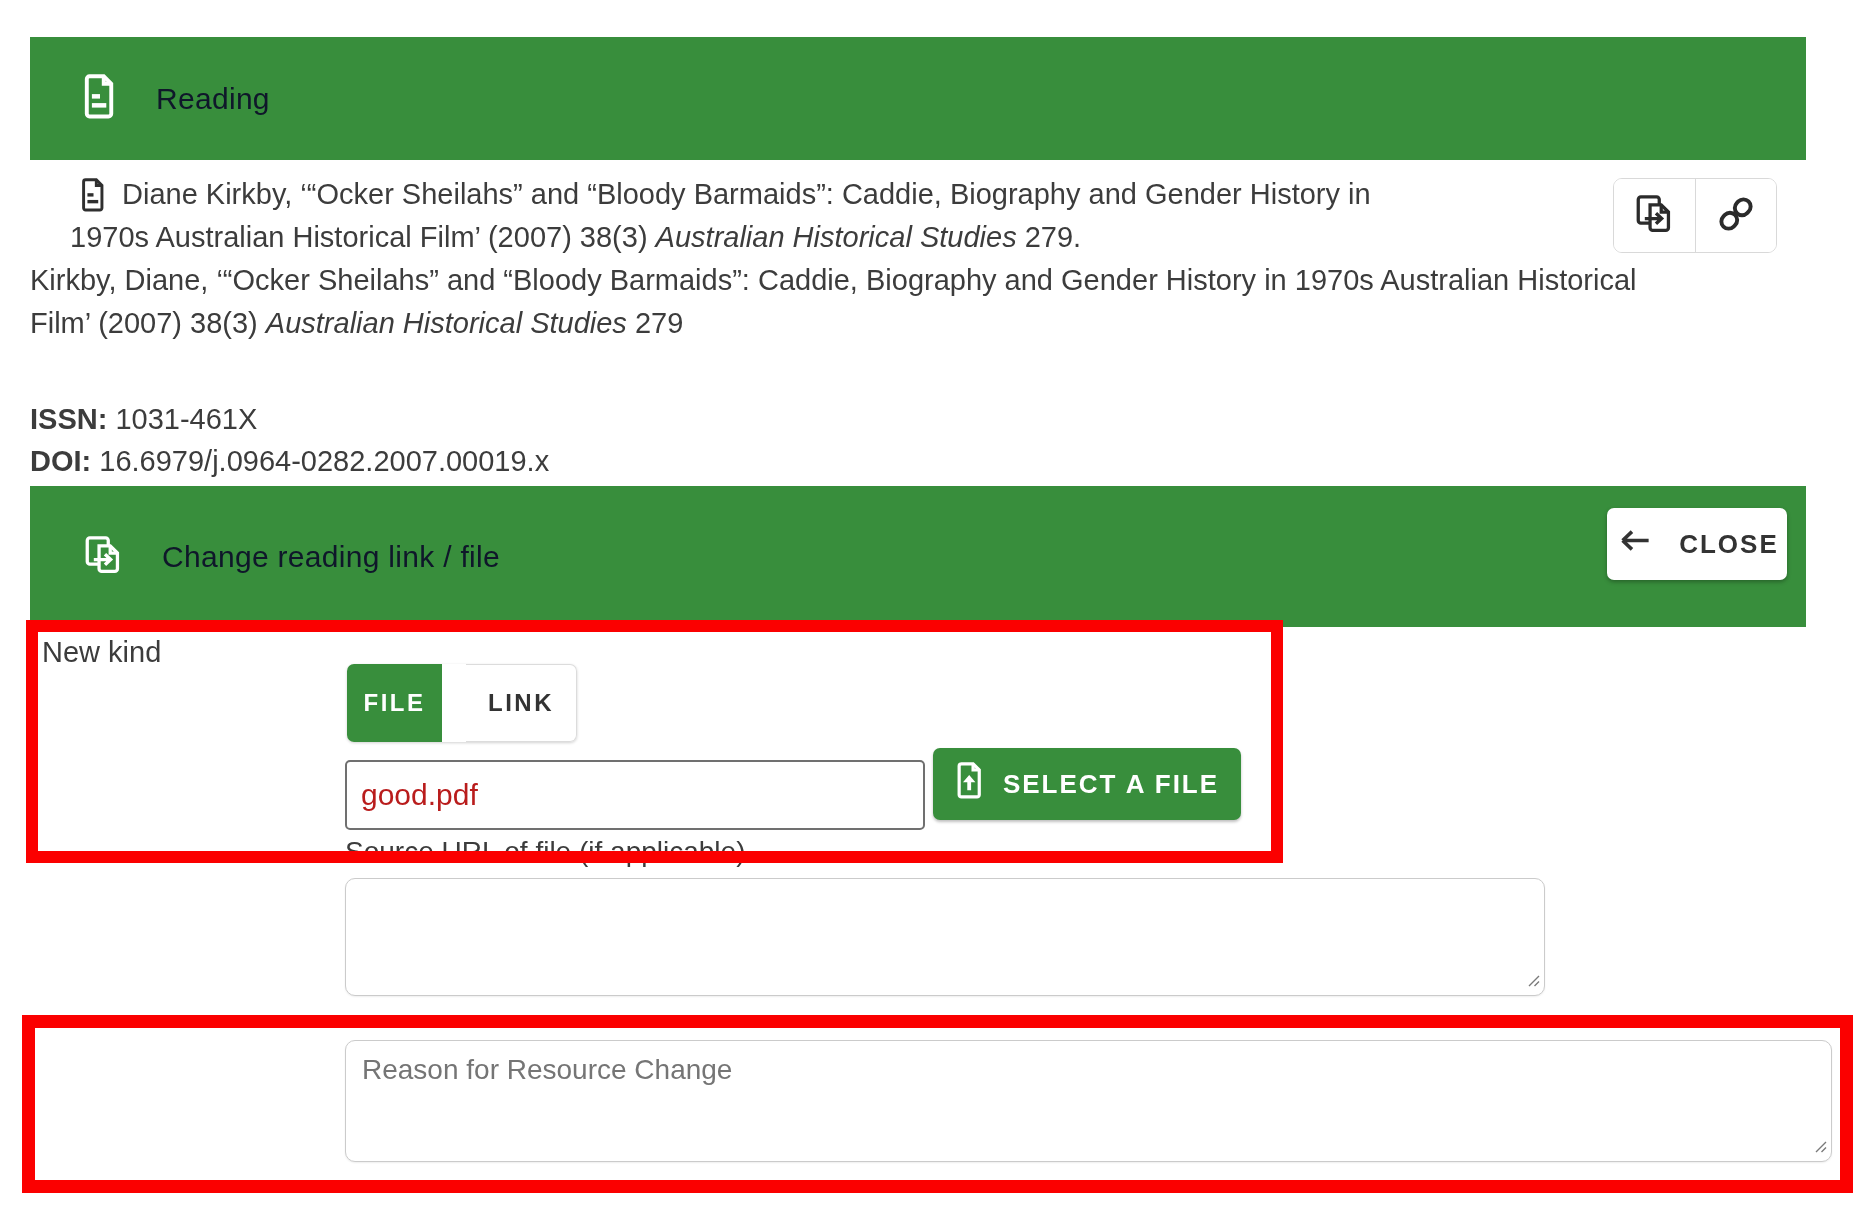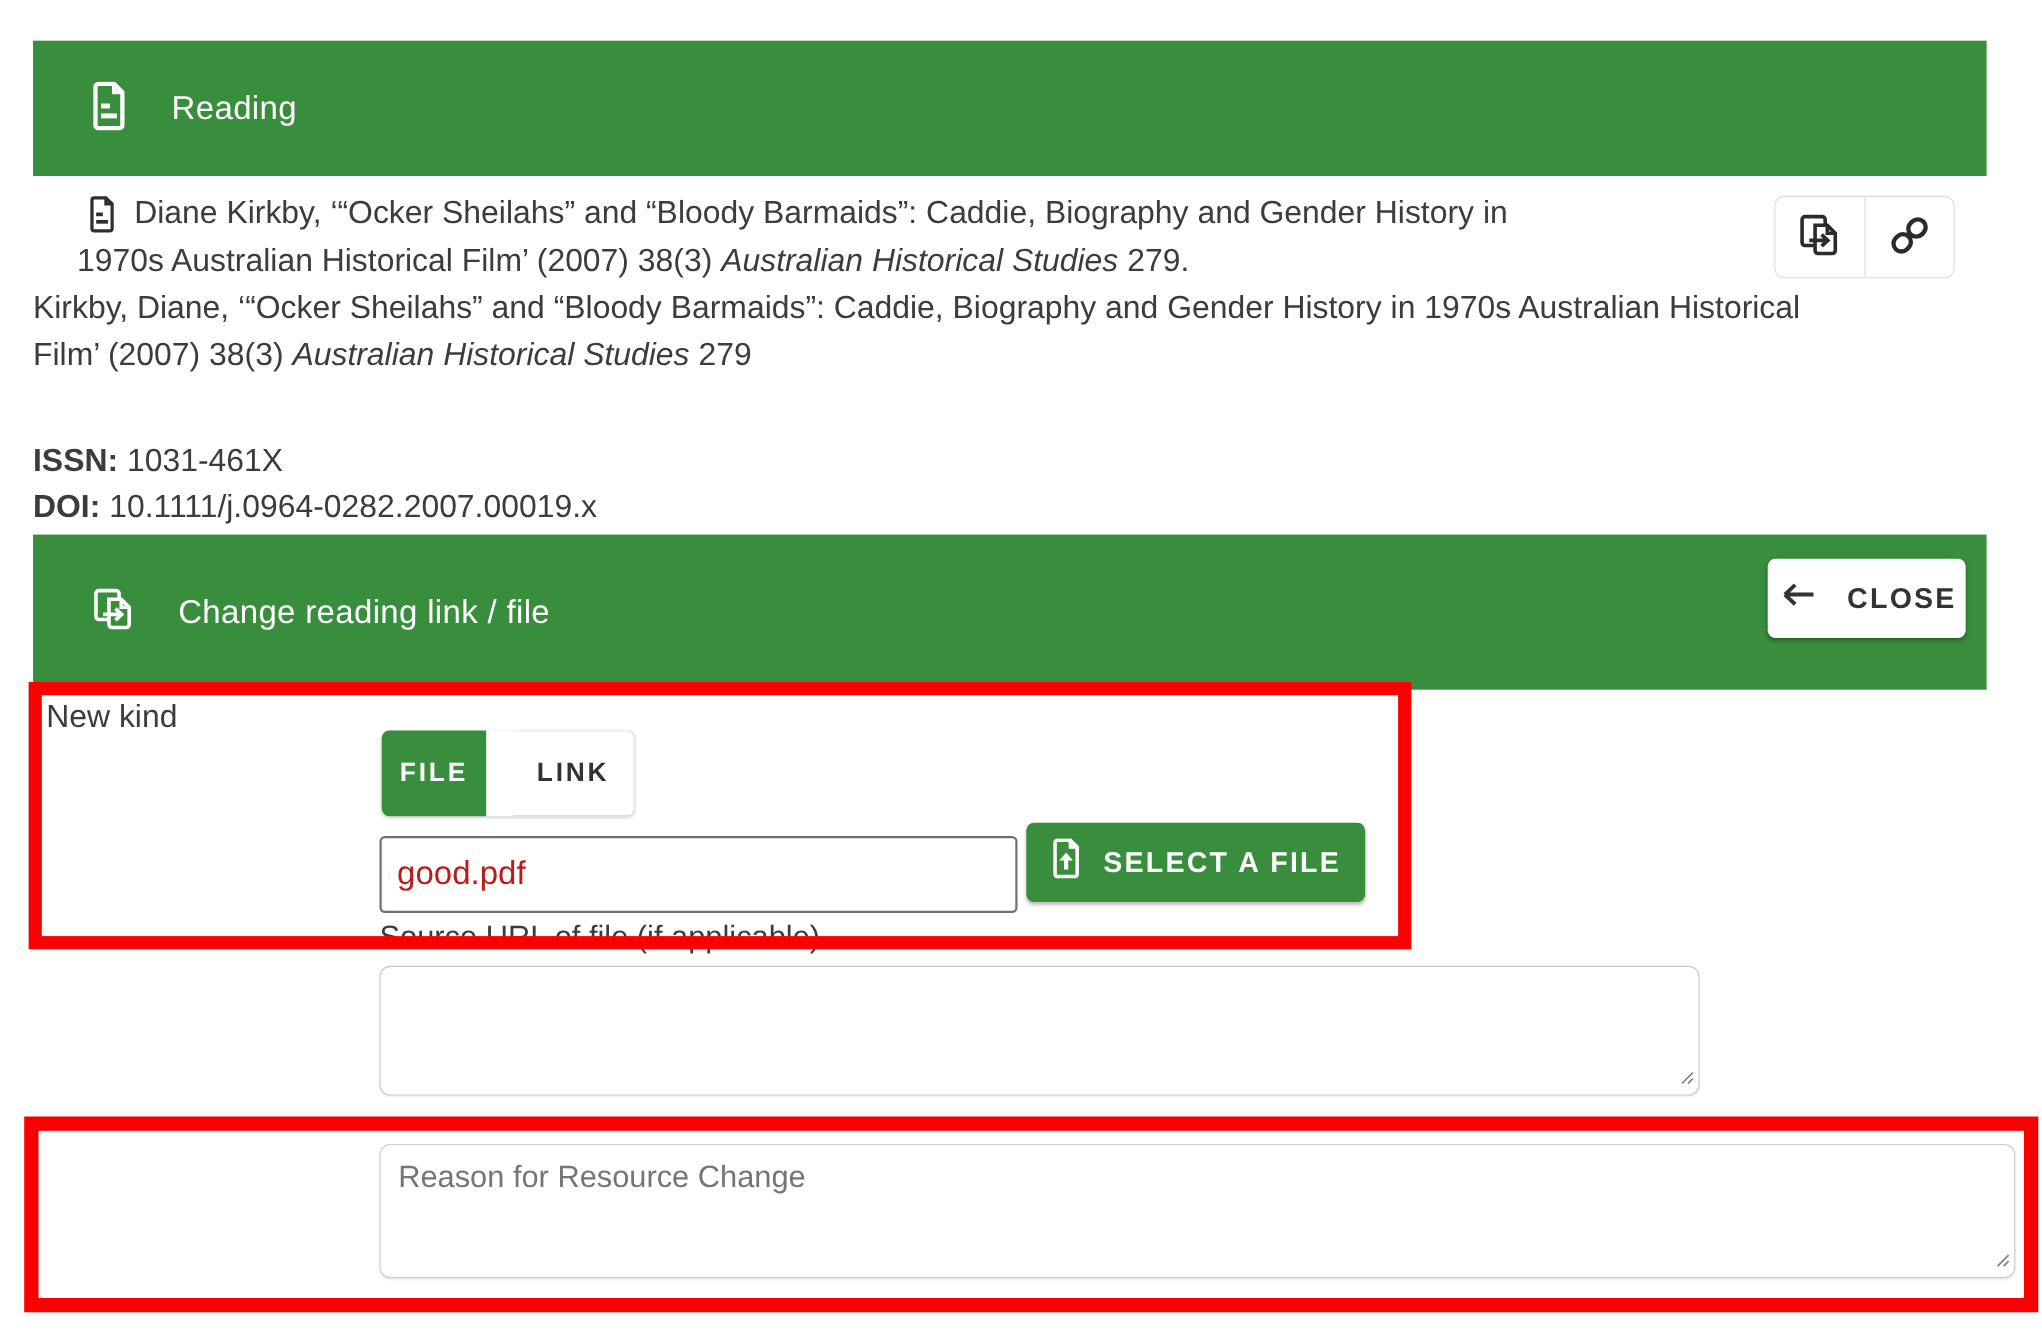--- a/index.html
+++ b/index.html
@@ -6,21 +6,21 @@
     --green:#388e3c;
     --red:#fb0000;
     --text:#3c3c3c;
     --placeholder:#757575;
   }
   *{margin:0;padding:0;box-sizing:border-box;}
   body{background:#fff;font-family:"Liberation Sans","DejaVu Sans",sans-serif;color:var(--text);}
   #page{position:relative;width:1856px;height:1219px;background:#fff;overflow:hidden;}
 
   
-  .bar{position:absolute;left:30px;width:1776px;background:var(--green);color:#ffffff;
+  .bar{position:absolute;left:30px;width:1776px;background:var(--green);color:#0f172a;
        display:flex;align-items:center;padding-left:52px;gap:38px;}
   #bar-reading{top:37px;height:123px;}
   #bar-change{top:486px;height:141px;}
   .bar-title{font-size:30px;letter-spacing:.3px;}
 
   
   .cite-line{position:absolute;font-size:29px;line-height:36px;white-space:nowrap;color:var(--text);}
   .cite-doc-icon{position:absolute;left:80px;top:178px;}
 
   
@@ -133,21 +133,21 @@
       </span>
     </button>
   </div>
 
   <div class="meta" id="issn-row">
     <b>ISSN:</b>
     <span>1031-461X</span>
   </div>
   <div class="meta" id="doi-row">
     <b>DOI:</b>
-    <span>10.1111/j.0964-0282.2007.00019.x</span>
+    <span>16.6979/j.0964-0282.2007.00019.x</span>
   </div>
 
   <div class="bar" id="bar-change">
     <span>
       <svg width="42" height="42" viewBox="0 0 32 32" fill="none">
         <rect x="4" y="3" width="16" height="20" rx="2" stroke="#fff" stroke-width="2.5"></rect>
         <path d="M13 9 H21.5 L27 14.5 V26.5 A2 2 0 0 1 25 28.5 H15 A2 2 0 0 1 13 26.5 Z" fill="#388e3c" stroke="#fff" stroke-width="2.5"></path>
         <path d="M21.5 9 V14.5 H27" stroke="#fff" stroke-width="2.5"></path>
         <path d="M9 19.5 H21.5 M17.5 15.5 L21.8 19.5 L17.5 23.5" stroke="#fff" stroke-width="2.6"></path>
       </svg>

